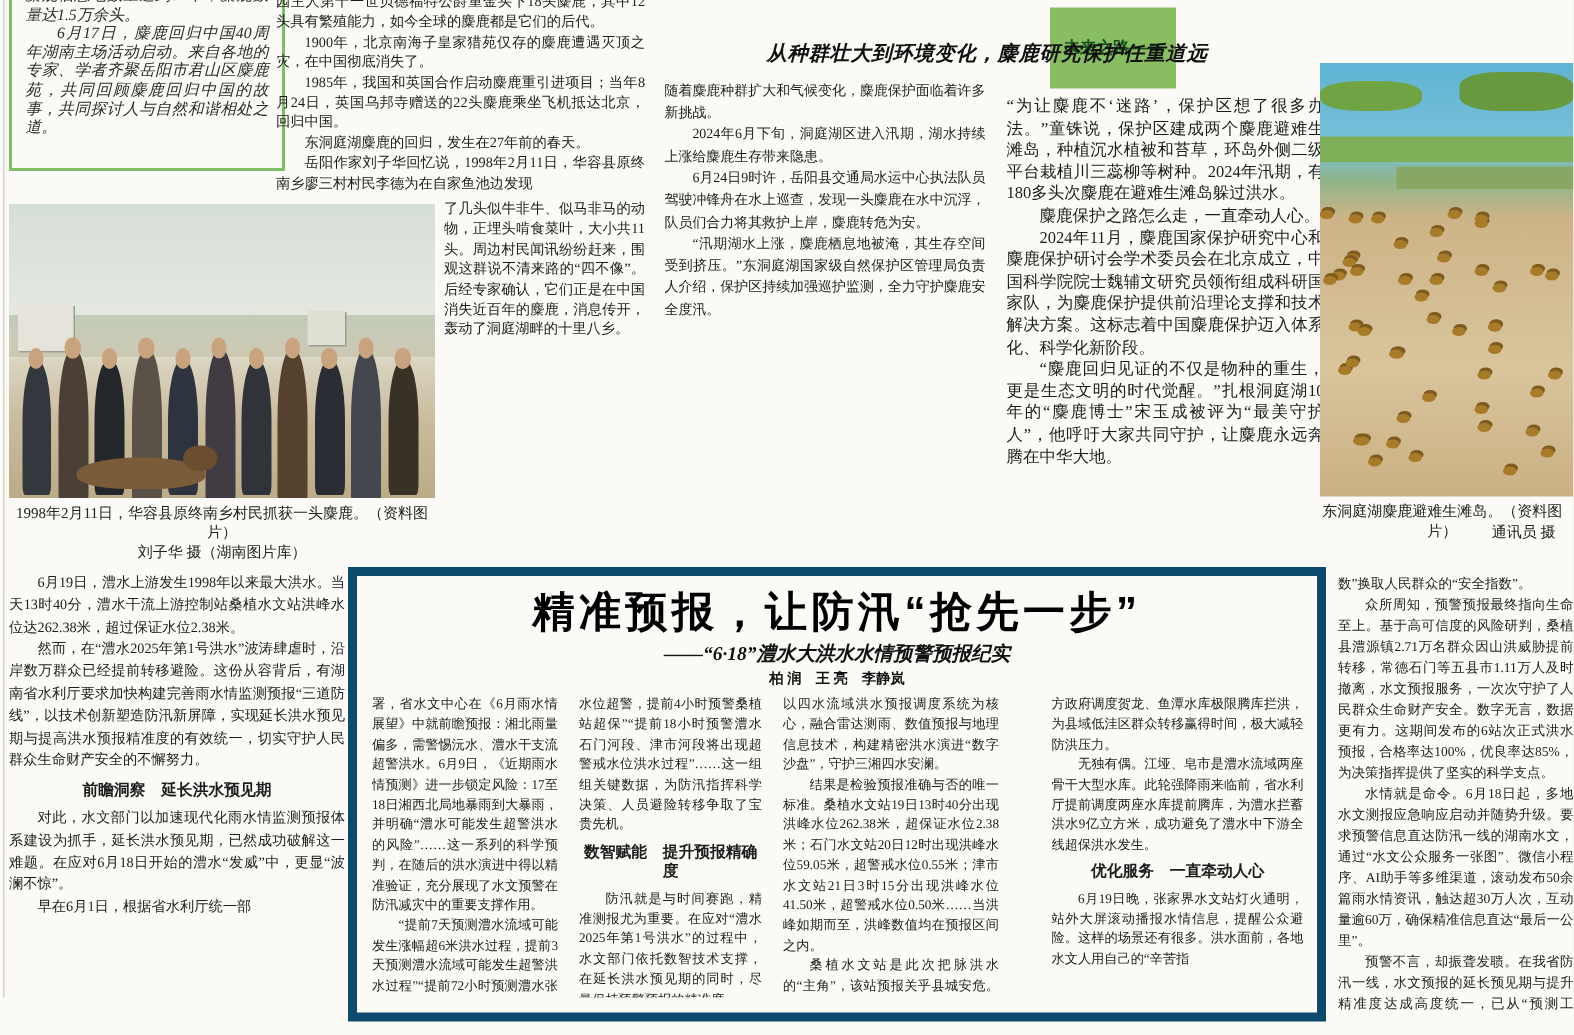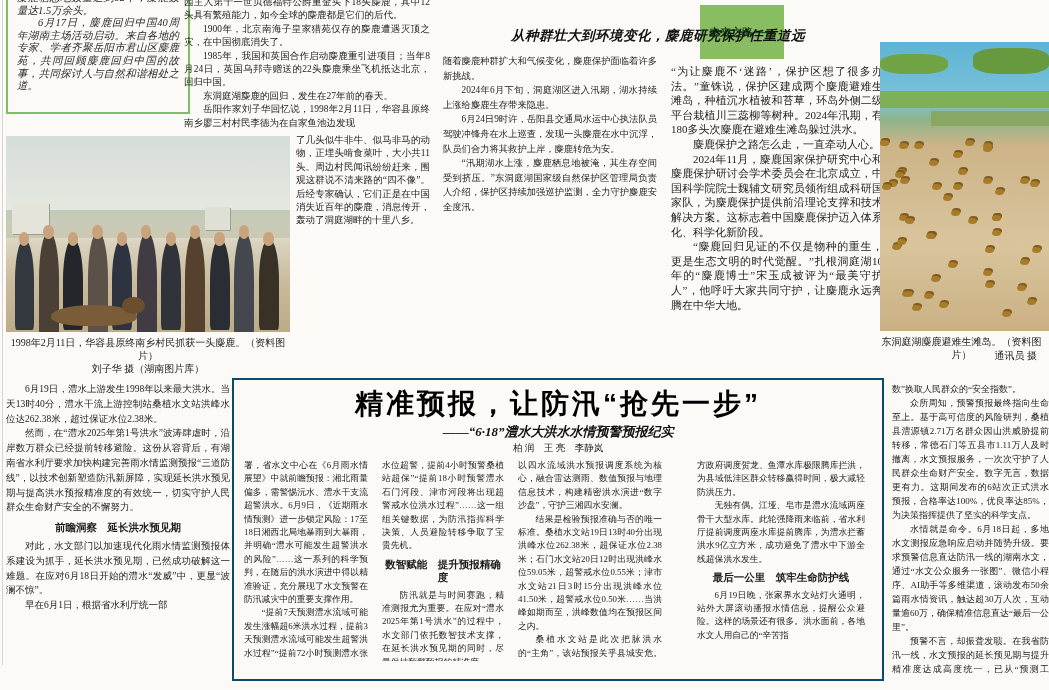--- a/index.html
+++ b/index.html
@@ -30,26 +30,26 @@
   
   .badge{left:700px;top:5px;background:#89bd62;color:#17521e;font-family:"Liberation Sans",sans-serif;
          font-weight:bold;font-size:11px;line-height:16px;padding:19px 9px;}
   .kai-headline{left:436px;top:27px;width:444px;text-align:center;font-weight:bold;font-style:italic;
                 font-size:13.5px;letter-spacing:0.5px;color:#111;}
   .milu-col1{left:443px;top:54px;width:214px;height:294px;overflow:hidden;font-size:9.3px;line-height:14.6px;}
   .milu-col2{left:671px;top:64px;width:212px;height:294px;overflow:hidden;font-size:11px;line-height:14.6px;}
 
   
   .flood-left{left:6px;top:382px;width:224px;height:286px;overflow:hidden;font-size:9.5px;line-height:14.8px;}
-  .red-box{left:232px;top:378px;width:652px;height:303px;border:2px solid #0c4a6e;box-sizing:border-box;
+  .red-box{left:232px;top:378px;width:652px;height:303px;border:6px solid #0c4a6e;box-sizing:border-box;
            background:transparent;}
   .flood-headline{left:0;right:0;top:5px;text-align:center;font-family:"Liberation Sans",sans-serif;
                   font-weight:bold;font-size:28px;letter-spacing:3px;color:#000;}
   .flood-subtitle{left:0;right:0;top:43px;text-align:center;font-weight:bold;font-style:italic;font-size:13px;color:#111;}
-  .flood-authors{left:0;right:0;top:62px;text-align:center;font-weight:normal;font-size:9.5px;color:#111;}
+  .flood-authors{left:0;right:0;top:62px;text-align:center;font-weight:bold;font-size:9.5px;color:#111;}
   .bcol{top:79px;height:202px;overflow:hidden;font-size:8.8px;line-height:13.4px;}
   .bcol1{left:10px;width:124px;}
   .bcol2{left:148px;width:122px;}
   .bcol3{left:284px;width:144px;}
   .bcol4{left:463px;width:168px;}
   .flood-right{left:892px;top:382px;width:157px;height:292px;overflow:hidden;font-size:9px;line-height:14px;}
 
   
   .para{margin:0;text-indent:2em;text-align:justify;}
   .para.cont{text-indent:0;}
@@ -212,21 +212,21 @@
         <p class="para">防汛就是与时间赛跑，精准测报尤为重要。在应对“澧水2025年第1号洪水”的过程中，水文部门依托数智技术支撑，在延长洪水预见期的同时，尽量保持预警预报的精准度。</p>
       </div>
     <div class="abs bcol bcol3">
         <p class="para cont">以四水流域洪水预报调度系统为核心，融合雷达测雨、数值预报与地理信息技术，构建精密洪水演进“数字沙盘”，守护三湘四水安澜。</p>
         <p class="para">结果是检验预报准确与否的唯一标准。桑植水文站19日13时40分出现洪峰水位262.38米，超保证水位2.38米；石门水文站20日12时出现洪峰水位59.05米，超警戒水位0.55米；津市水文站21日3时15分出现洪峰水位41.50米，超警戒水位0.50米……当洪峰如期而至，洪峰数值均在预报区间之内。</p>
         <p class="para">桑植水文站是此次把脉洪水的“主角”，该站预报关乎县城安危。6月19日，水文部门提前9小时精准锁定洪峰流量、提前3小时精确预报桑植站洪峰水位在262.0至262.5米区间。据此，地</p>
       </div>
     <div class="abs bcol bcol4">
         <p class="para cont">方政府调度贺龙、鱼潭水库极限腾库拦洪，为县域低洼区群众转移赢得时间，极大减轻防洪压力。</p>
         <p class="para">无独有偶。江垭、皂市是澧水流域两座骨干大型水库。此轮强降雨来临前，省水利厅提前调度两座水库提前腾库，为澧水拦蓄洪水9亿立方米，成功避免了澧水中下游全线超保洪水发生。</p>
-        <p class="inline-head">最后一公里　筑牢生命防护线</p>
+        <p class="inline-head">优化服务　一直牵动人心</p>
         <p class="para">6月19日晚，张家界水文站灯火通明，站外大屏滚动播报水情信息，提醒公众避险。这样的场景还有很多。洪水面前，各地水文人用自己的“辛苦指</p>
       </div>
   </div>
 
   <div class="abs flood-right">
       <p class="para cont">数”换取人民群众的“安全指数”。</p>
       <p class="para">众所周知，预警预报最终指向生命至上。基于高可信度的风险研判，桑植县澧源镇2.71万名群众因山洪威胁提前转移，常德石门等五县市1.11万人及时撤离，水文预报服务，一次次守护了人民群众生命财产安全。数字无言，数据更有力。这期间发布的6站次正式洪水预报，合格率达100%，优良率达85%，为决策指挥提供了坚实的科学支点。</p>
       <p class="para">水情就是命令。6月18日起，多地水文测报应急响应启动并随势升级。要求预警信息直达防汛一线的湖南水文，通过“水文公众服务一张图”、微信小程序、AI助手等多维渠道，滚动发布50余篇雨水情资讯，触达超30万人次，互动量逾60万，确保精准信息直达“最后一公里”。</p>
       <p class="para">预警不言，却振聋发聩。在我省防汛一线，水文预报的延长预见期与提升精准度达成高度统一，已从“预测工具”跃升为守护生命的“硬核屏障”，为三湘大地筑起了“安全堤坝”。</p>
     </div>

